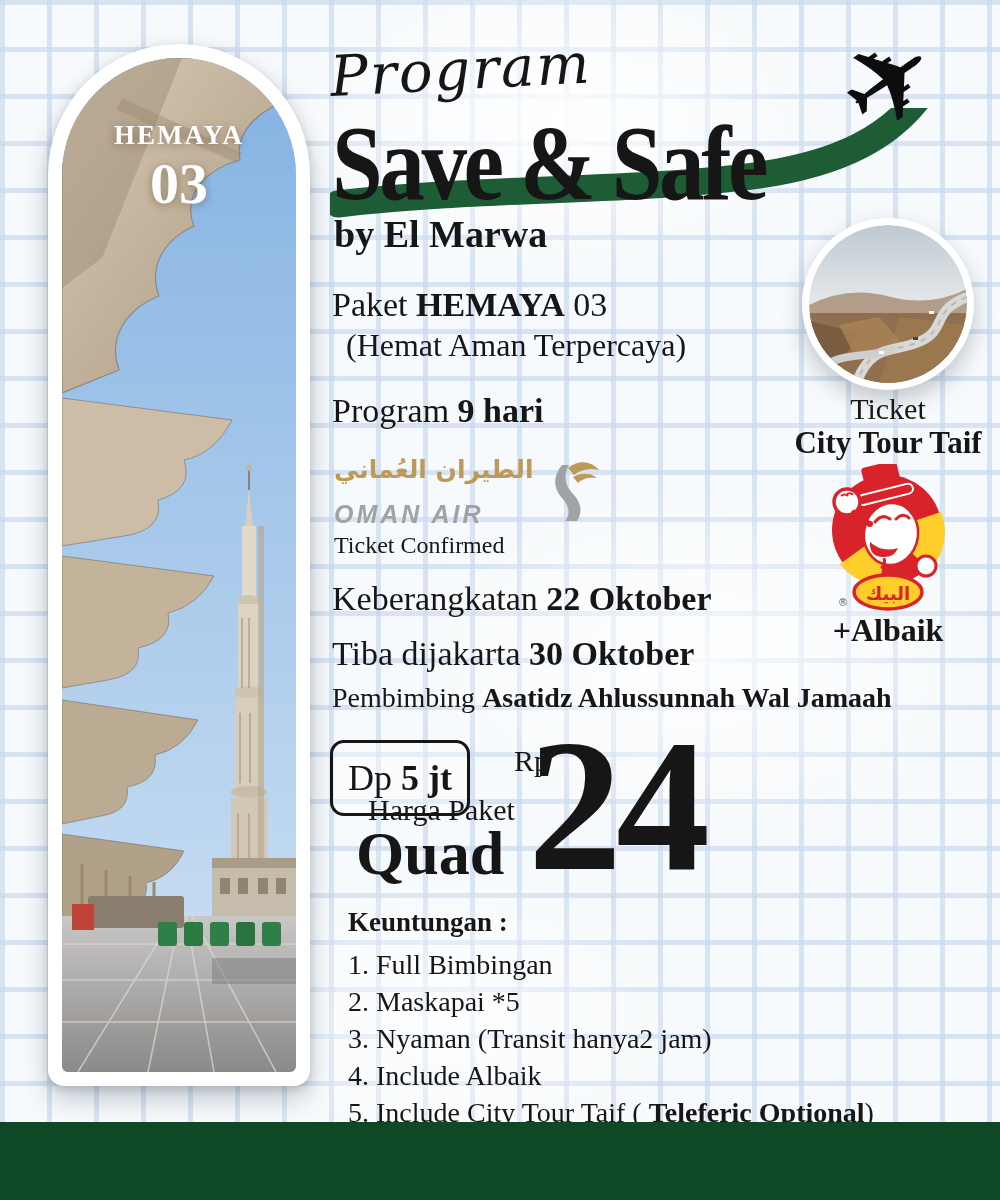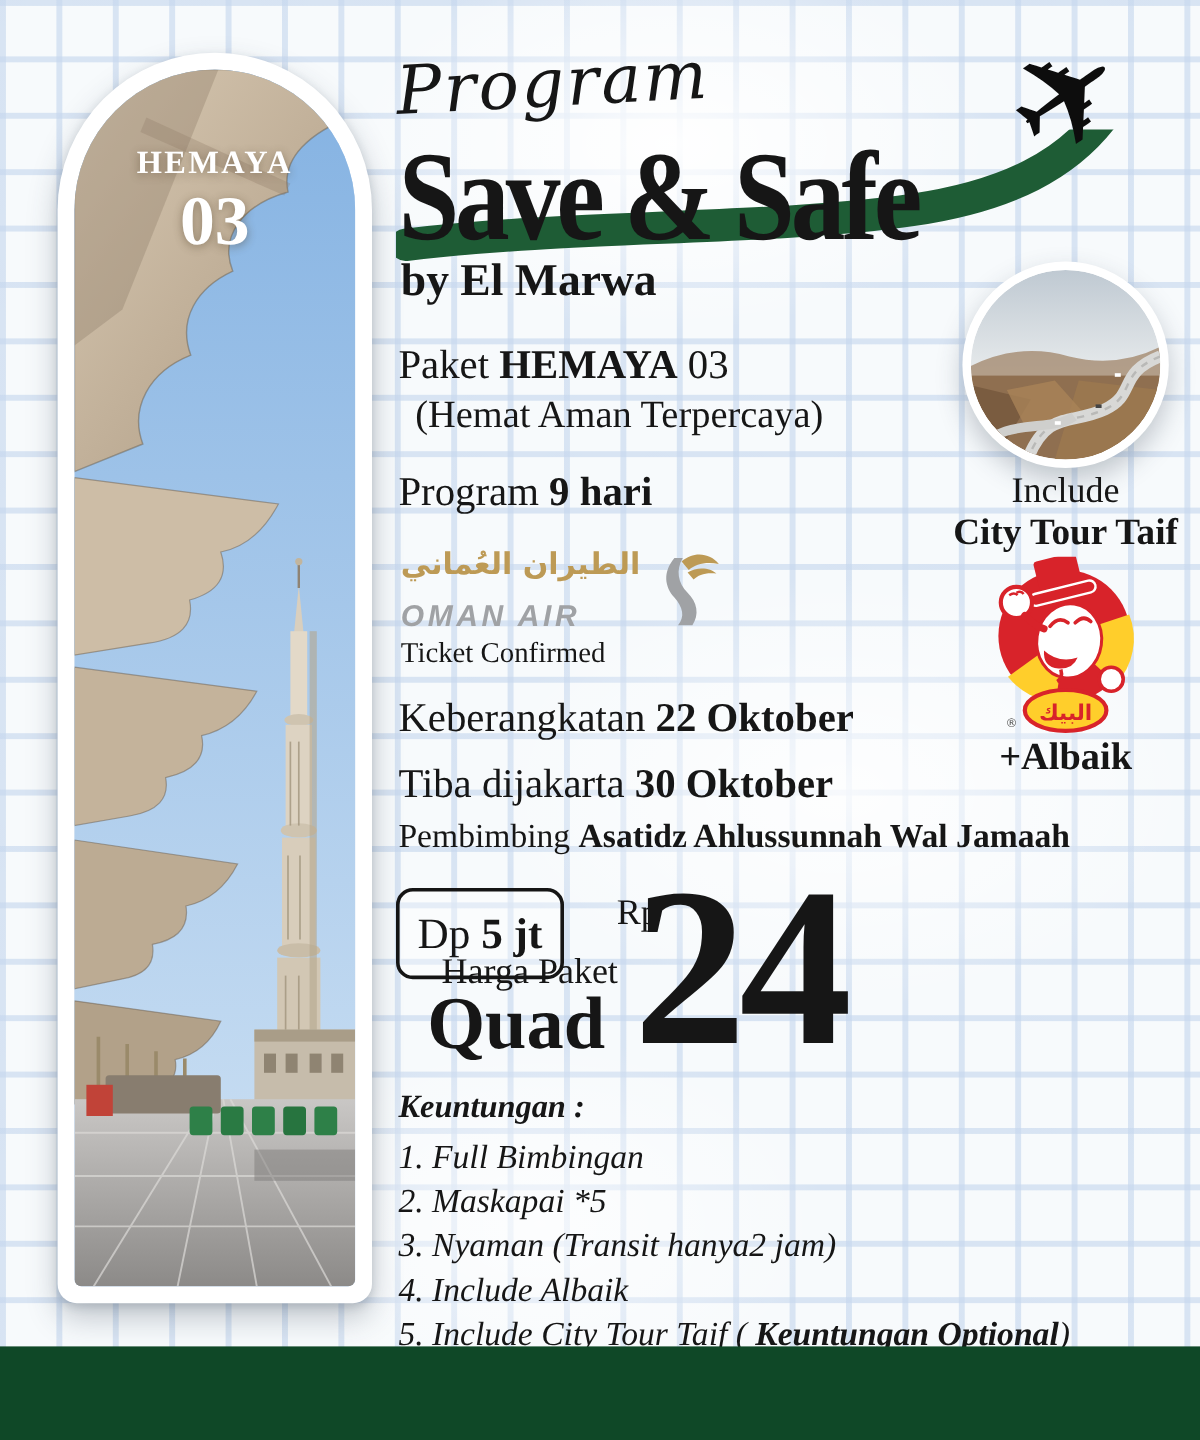--- a/index.html
+++ b/index.html
@@ -67,21 +67,21 @@
   .dp-box{
     left:330px;top:740px;border:3px solid #151515;border-radius:14px;
     padding:14px 15px;font-size:36px;background:rgba(255,255,255,.35);
   }
   .harga{left:368px;top:793px;font-size:30px;}
   .quad{left:356px;top:822px;font-size:62px;font-weight:bold;line-height:1;}
   .rp{left:514px;top:744px;font-size:30px;}
   .big-amount{left:528px;top:712px;font-size:188px;font-weight:bold;line-height:1;letter-spacing:-6px;}
   .amount-rest{left:716px;top:830px;font-size:50px;font-weight:bold;}
   
-  .benefits{left:332px;top:904px;font-size:28px;line-height:37px;font-style:italic;}
+  .benefits{left:348px;top:904px;font-size:28px;line-height:37px;}
   .benefits-heading{font-size:27px;font-weight:bold;margin-bottom:5px;}
   
   .circle-photo{
     left:802px;top:218px;width:158px;height:158px;background:#fff;border-radius:50%;
     padding:7px;box-shadow:0 10px 22px rgba(45,60,80,.28);
   }
   .circle-photo svg{border-radius:50%;display:block;}
   .include{left:782px;top:392px;width:212px;text-align:center;font-size:30px;line-height:34px;}
   .include b{font-size:31px;}
   .albaik{left:808px;top:464px;width:158px;height:160px;}
@@ -226,21 +226,21 @@
   <div class="abs rp">Rp</div>
   <div class="abs big-amount">24</div>
 
   <div class="abs benefits">
     <div class="benefits-heading">Keuntungan :</div>
     <div>
         <div><span>1. Full Bimbingan</span></div>
         <div><span>2. Maskapai *5</span></div>
         <div><span>3. Nyaman (Transit hanya2 jam)</span></div>
         <div><span>4. Include Albaik</span></div>
-        <div><span>5. Include City Tour Taif ( </span><b>Keuntungan Optional</b><span>)</span></div>
+        <div><span>5. Include City Tour Taif ( </span><b>Teleferic Optional</b><span>)</span></div>
       </div>
   </div>
 
   <div class="abs circle-photo">
     <svg width="158" height="158" viewBox="0 0 158 158">
       <defs>
         <linearGradient id="g-city-sky" x1="0" y1="0" x2="0" y2="1">
           <stop offset="0" stop-color="#bfc9d2"></stop>
             <stop offset="1" stop-color="#e9eced"></stop>
         </linearGradient>
@@ -258,21 +258,21 @@
         <path d="M158,72 C122,86 138,104 112,116 C84,129 64,117 48,156" stroke="#d8d8d6" stroke-width="10" fill="none"></path>
         <path d="M158,72 C122,86 138,104 112,116 C84,129 64,117 48,156" stroke="#b9b9b7" stroke-width="2" fill="none" stroke-dasharray="6 6"></path>
         <path d="M6,150 C28,122 66,136 86,122" stroke="#cfcfcd" stroke-width="8" fill="none"></path>
         <rect x="120" y="86" width="5" height="3" fill="#fff"></rect>
         <rect x="104" y="112" width="5" height="3" fill="#444"></rect>
         <rect x="70" y="126" width="5" height="3" fill="#fff"></rect>
       </g>
     </svg>
   </div>
   <div class="abs include">
-    <div>Include</div>
+    <div>Ticket</div>
     <b>City Tour Taif</b>
   </div>
 
   <svg class="abs albaik" viewBox="0 0 158 160">
     <circle cx="79" cy="66" r="55" fill="#d8232a"></circle>
     <path d="M79,66 L133,48 A55,55 0 0 1 122,106 Z" fill="#ffce2b"></path>
     <path d="M79,66 L32,100 A55,55 0 0 0 72,121 Z" fill="#ffce2b"></path>
     <g transform="rotate(-14 74 24)">
       <rect x="58" y="0" width="36" height="28" rx="3" fill="#d8232a"></rect>
       <rect x="48" y="26" width="56" height="10" rx="5" fill="#d8232a" stroke="#fff" stroke-width="2"></rect>

